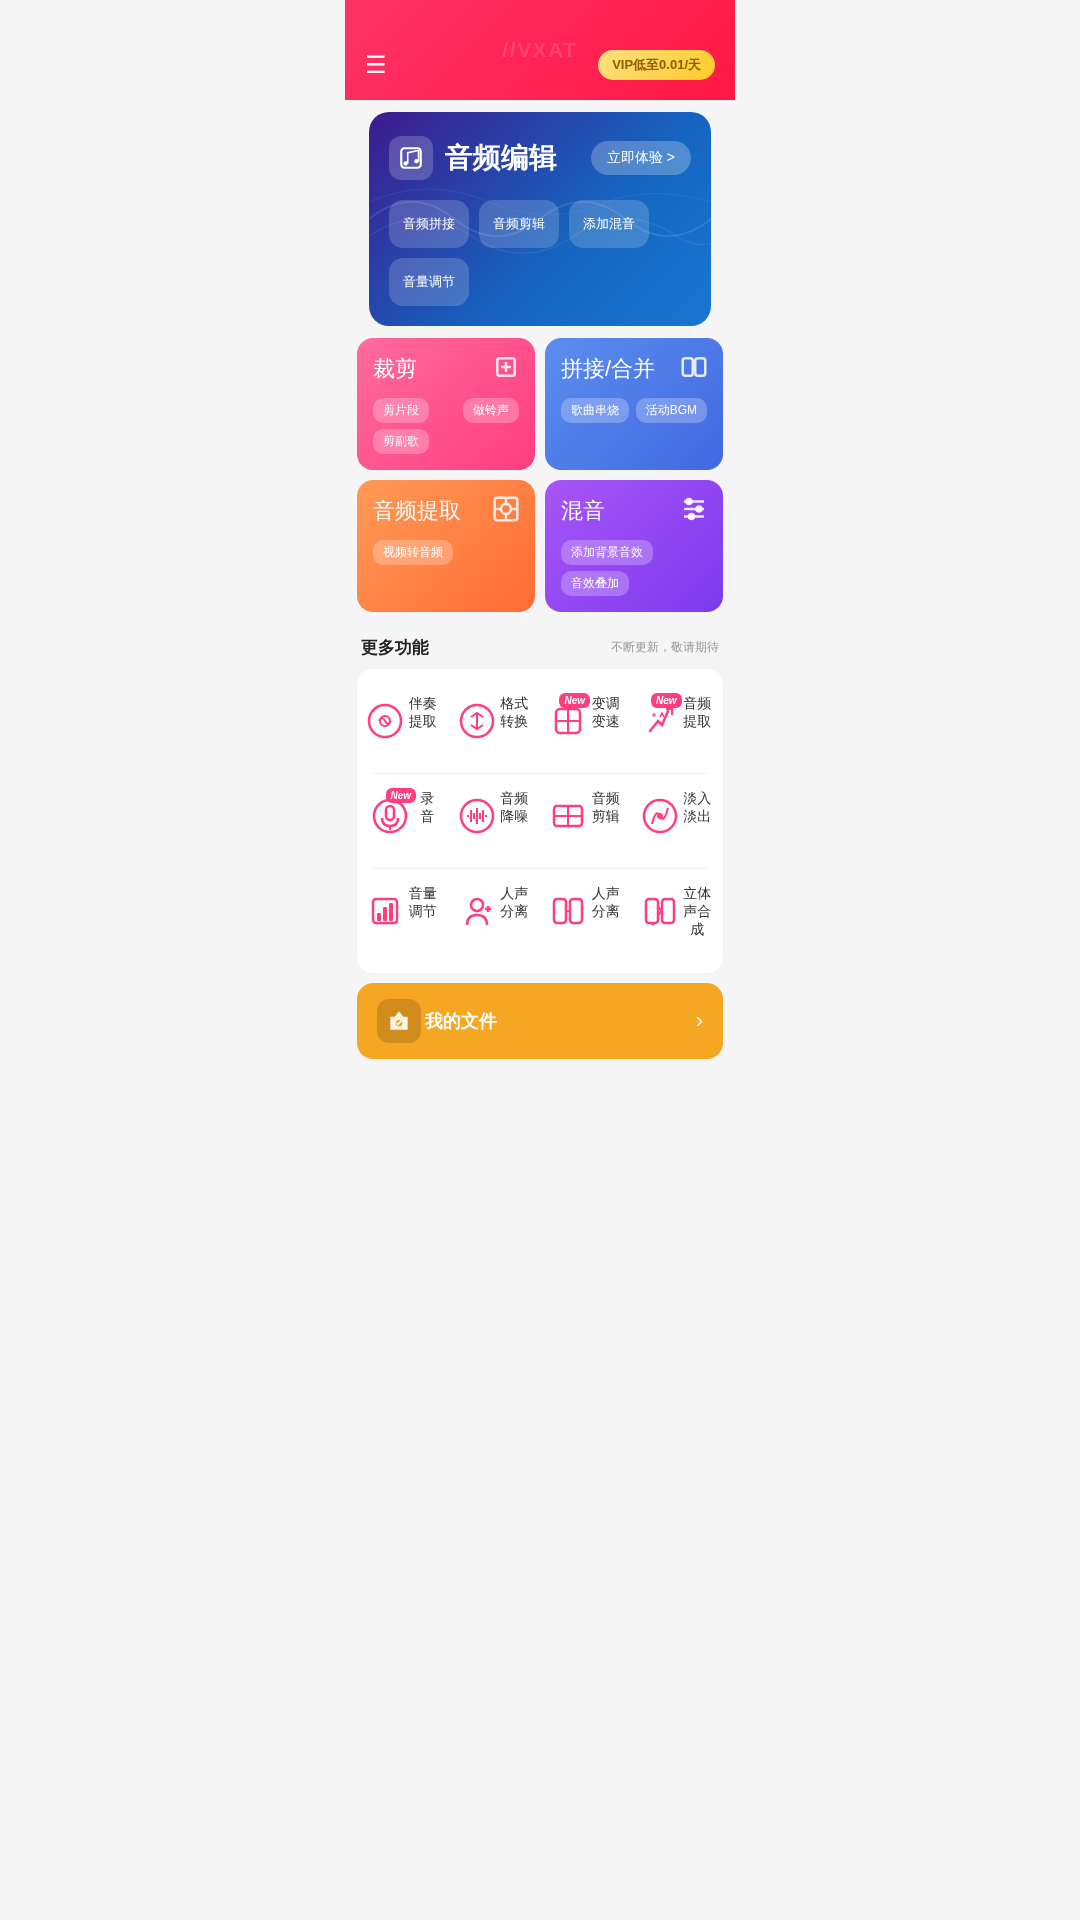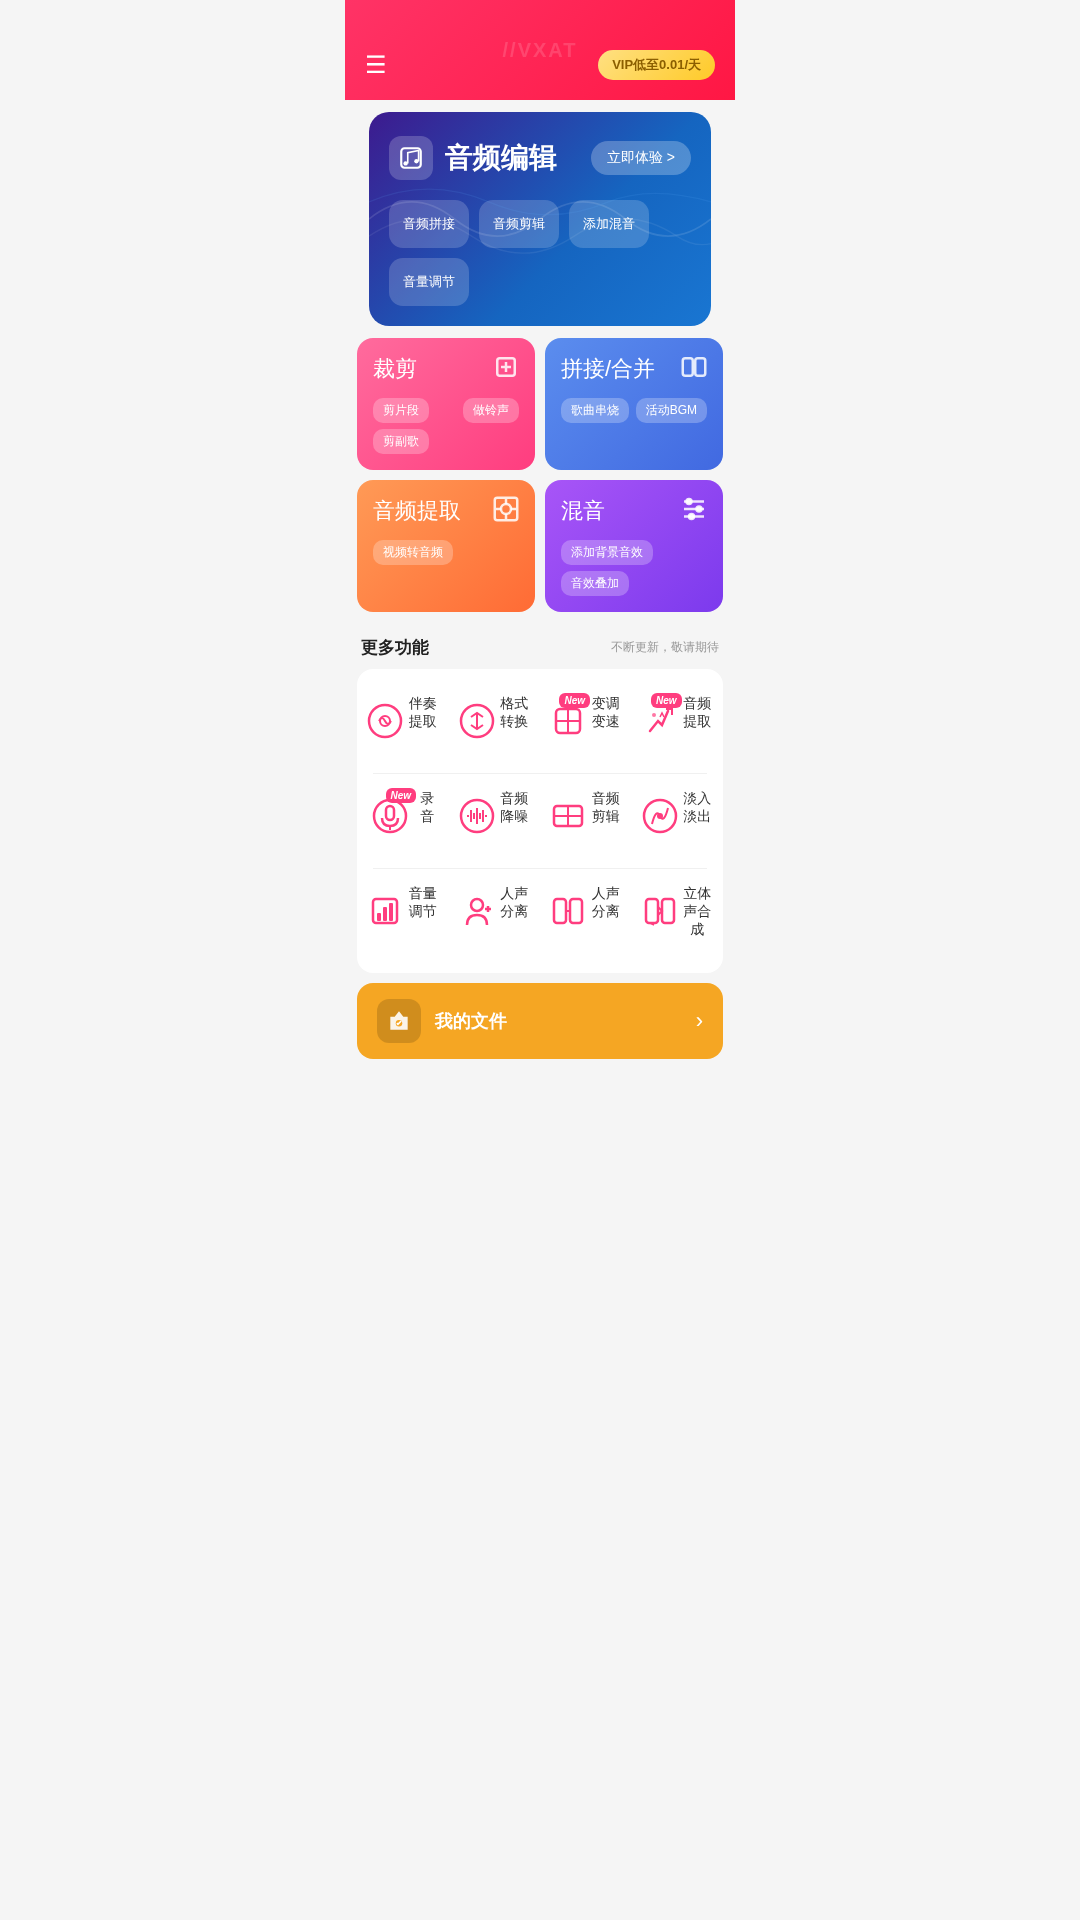--- a/index.html
+++ b/index.html
@@ -239,21 +239,21 @@
       margin: 0 12px 20px;
       padding: 16px 20px;
       display: flex;
       align-items: center;
       justify-content: space-between;
       cursor: pointer;
     }
     .bottom-bar-left {
       display: flex;
       align-items: center;
-      gap: 14px;
+      gap: 4px;
     }
     .bottom-bar-icon {
       width: 44px; height: 44px;
       background: rgba(0,0,0,0.15);
       border-radius: 12px;
       display: flex; align-items: center; justify-content: center;
       color: white;
       font-size: 22px;
     }
     .bottom-bar-label {

